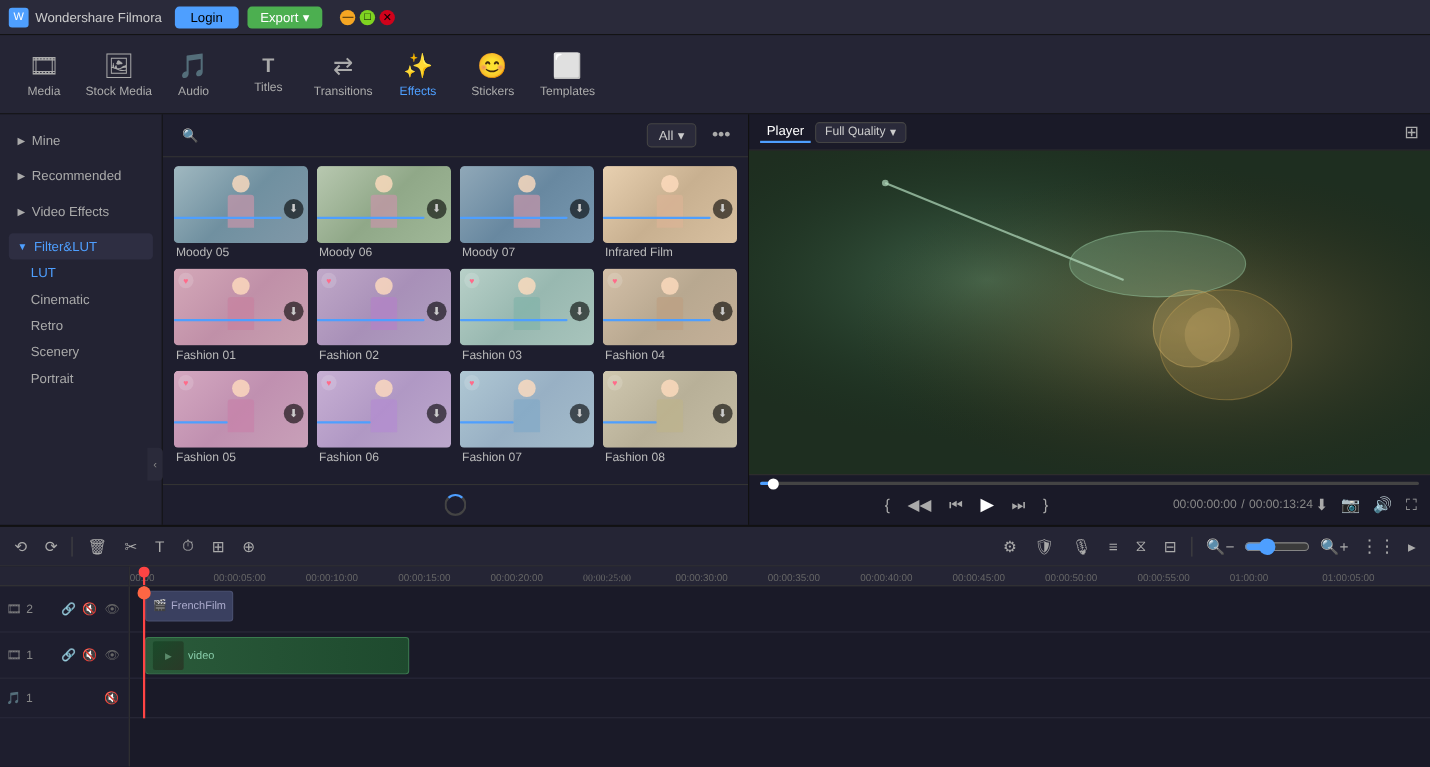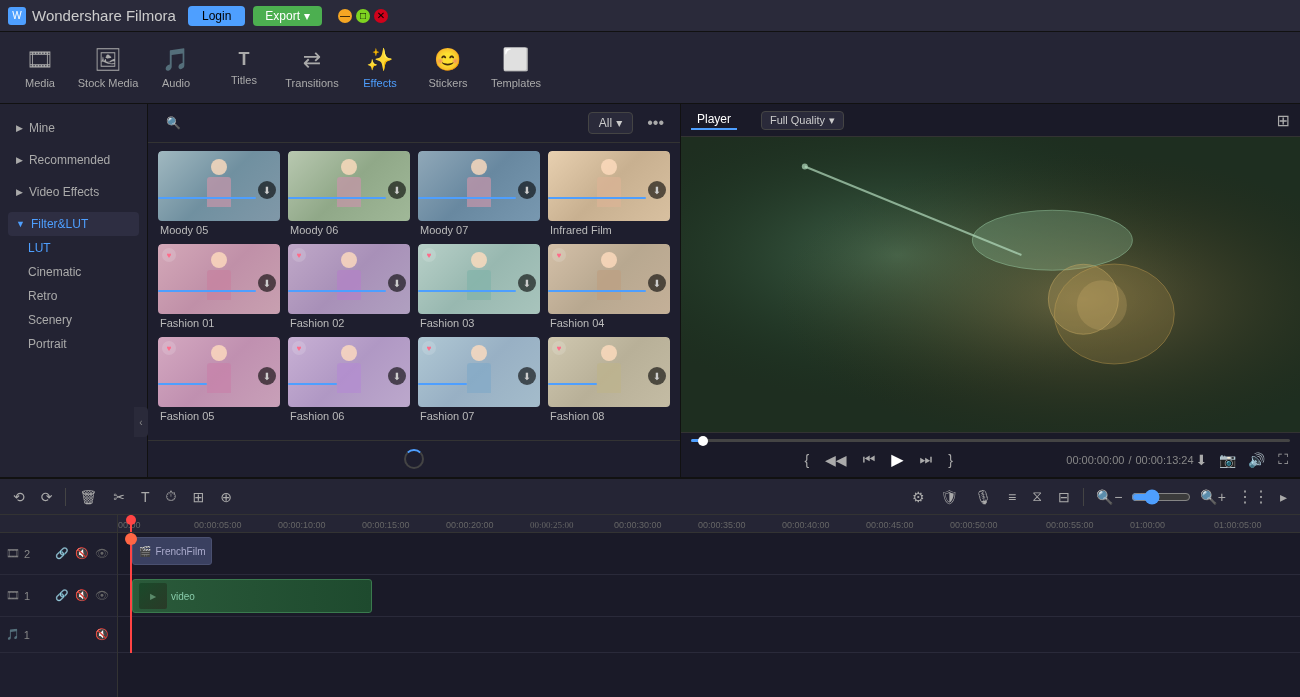--- a/index.html
+++ b/index.html
@@ -29,21 +29,21 @@
       margin-right: 12px;
     }
     #titlebar .app-logo .logo-icon {
       width: 18px; height: 18px;
       background: #4e9fff;
       border-radius: 3px;
       font-size: 10px;
       color: white;
       display: flex; align-items: center; justify-content: center;
     }
-    #titlebar .app-name { font-size: 15px; color: #ccc; }
+    #titlebar .app-name { font-size: 12px; color: #ccc; }
     .menu-bar { display: flex; gap: 2px; }
     .menu-item {
       padding: 2px 8px;
       font-size: 12px;
       color: #bbb;
       cursor: pointer;
       border-radius: 3px;
     }
     .title-center {
       flex: 1;
@@ -279,21 +279,21 @@
       width: 620px;
       background: #1a1a28;
       border-left: 1px solid #111;
       display: flex;
       flex-direction: column;
     }
     .player-header {
       display: flex;
       align-items: center;
       padding: 6px 10px;
-      gap: 24px;
+      gap: 4px;
       border-bottom: 1px solid #333;
       justify-content: center;
     }
     .player-tab {
       font-size: 12px;
       color: #888;
       cursor: pointer;
       padding: 2px 6px;
     }
     .player-tab.active { color: #fff; border-bottom: 2px solid #4e9fff; }
@@ -1061,21 +1061,21 @@
           <div class="tl-ruler-mark" style="width: 84px;">00:00:05:00</div>
           <div class="tl-ruler-mark" style="width: 84px;">00:00:10:00</div>
           <div class="tl-ruler-mark" style="width: 84px;">00:00:15:00</div>
           <div class="tl-ruler-mark" style="width: 84px;">00:00:20:00</div>
           <div class="tl-ruler-mark" style="width: 84px; font-family: Liberation Serif, serif;">00:00:25:00</div>
           <div class="tl-ruler-mark" style="width: 84px;">00:00:30:00</div>
           <div class="tl-ruler-mark" style="width: 84px;">00:00:35:00</div>
           <div class="tl-ruler-mark" style="width: 84px;">00:00:40:00</div>
           <div class="tl-ruler-mark" style="width: 84px;">00:00:45:00</div>
           <div class="tl-ruler-mark" style="width: 84px;">00:00:50:00</div>
-          <div class="tl-ruler-mark" style="width: 84px; margin-left: 12px;">00:00:55:00</div>
+          <div class="tl-ruler-mark" style="width: 84px;">00:00:55:00</div>
           <div class="tl-ruler-mark" style="width: 84px;">01:00:00</div>
           <div class="tl-ruler-mark" style="width: 84px;">01:00:05:00</div>
         </div>
       </div>
 
       <div style="position: relative;">
 
         <div style="position: absolute; top: 0; left: 12px; width: 2px; height: 100%; background: #ff4444; z-index: 10; pointer-events: none;">
           <div style="width: 12px; height: 12px; background: #ff6644; border-radius: 50%; position: absolute; top: 0; left: -5px;"></div>
         </div>

